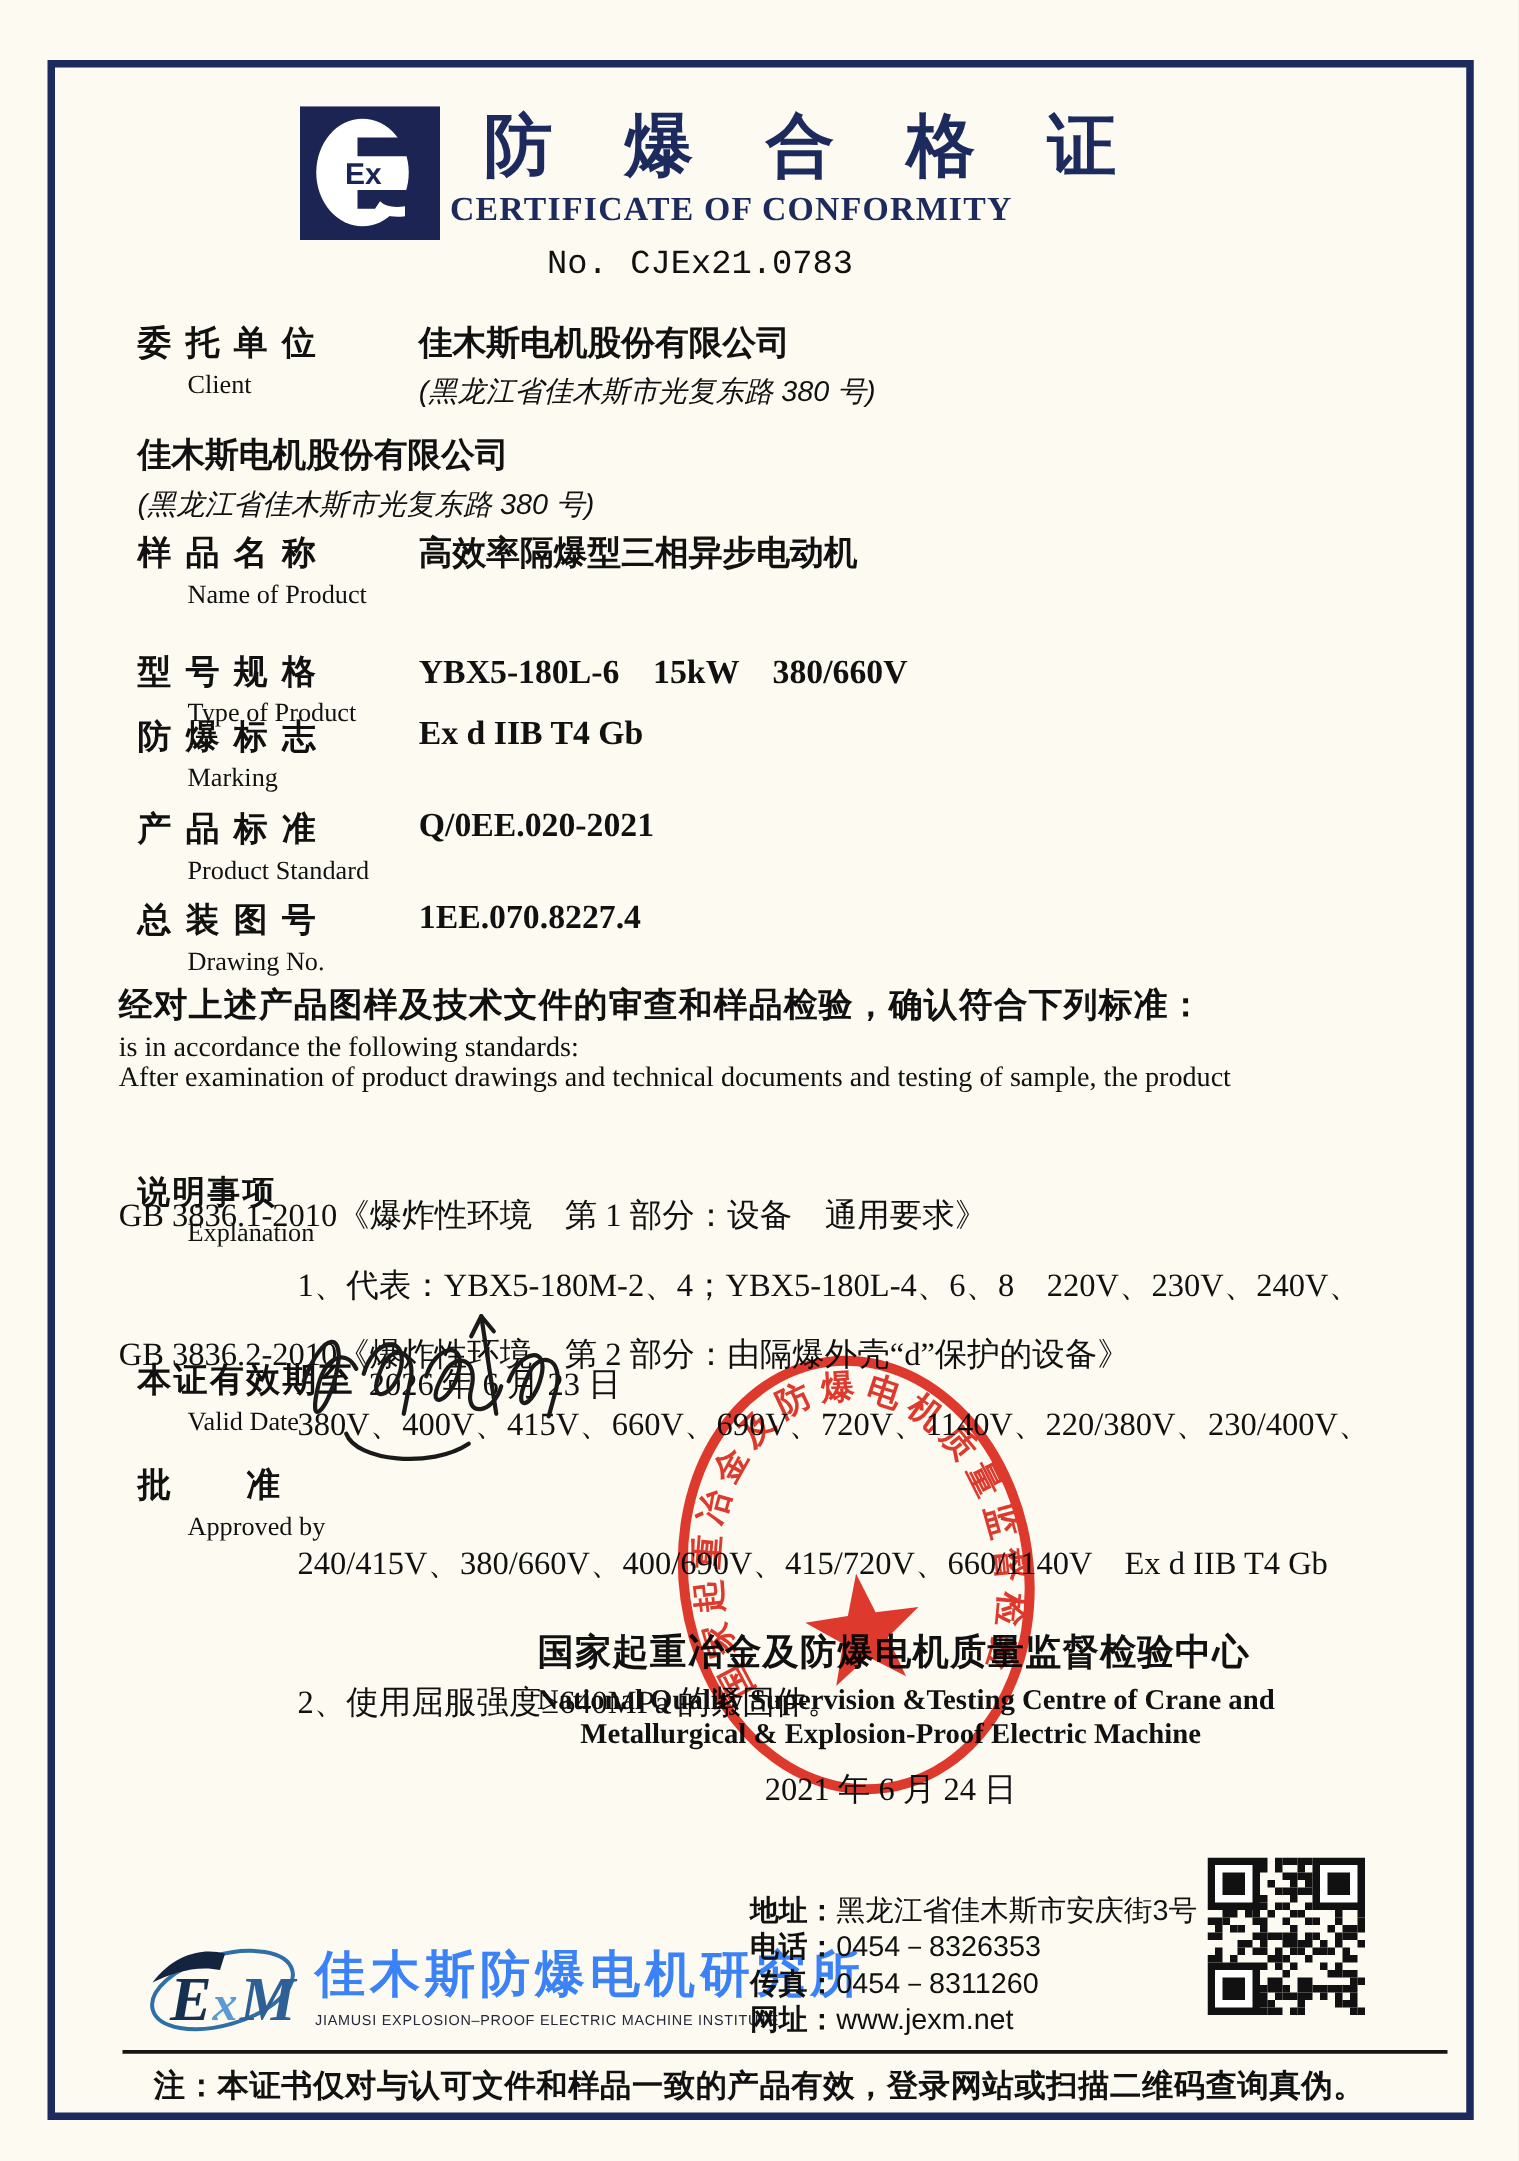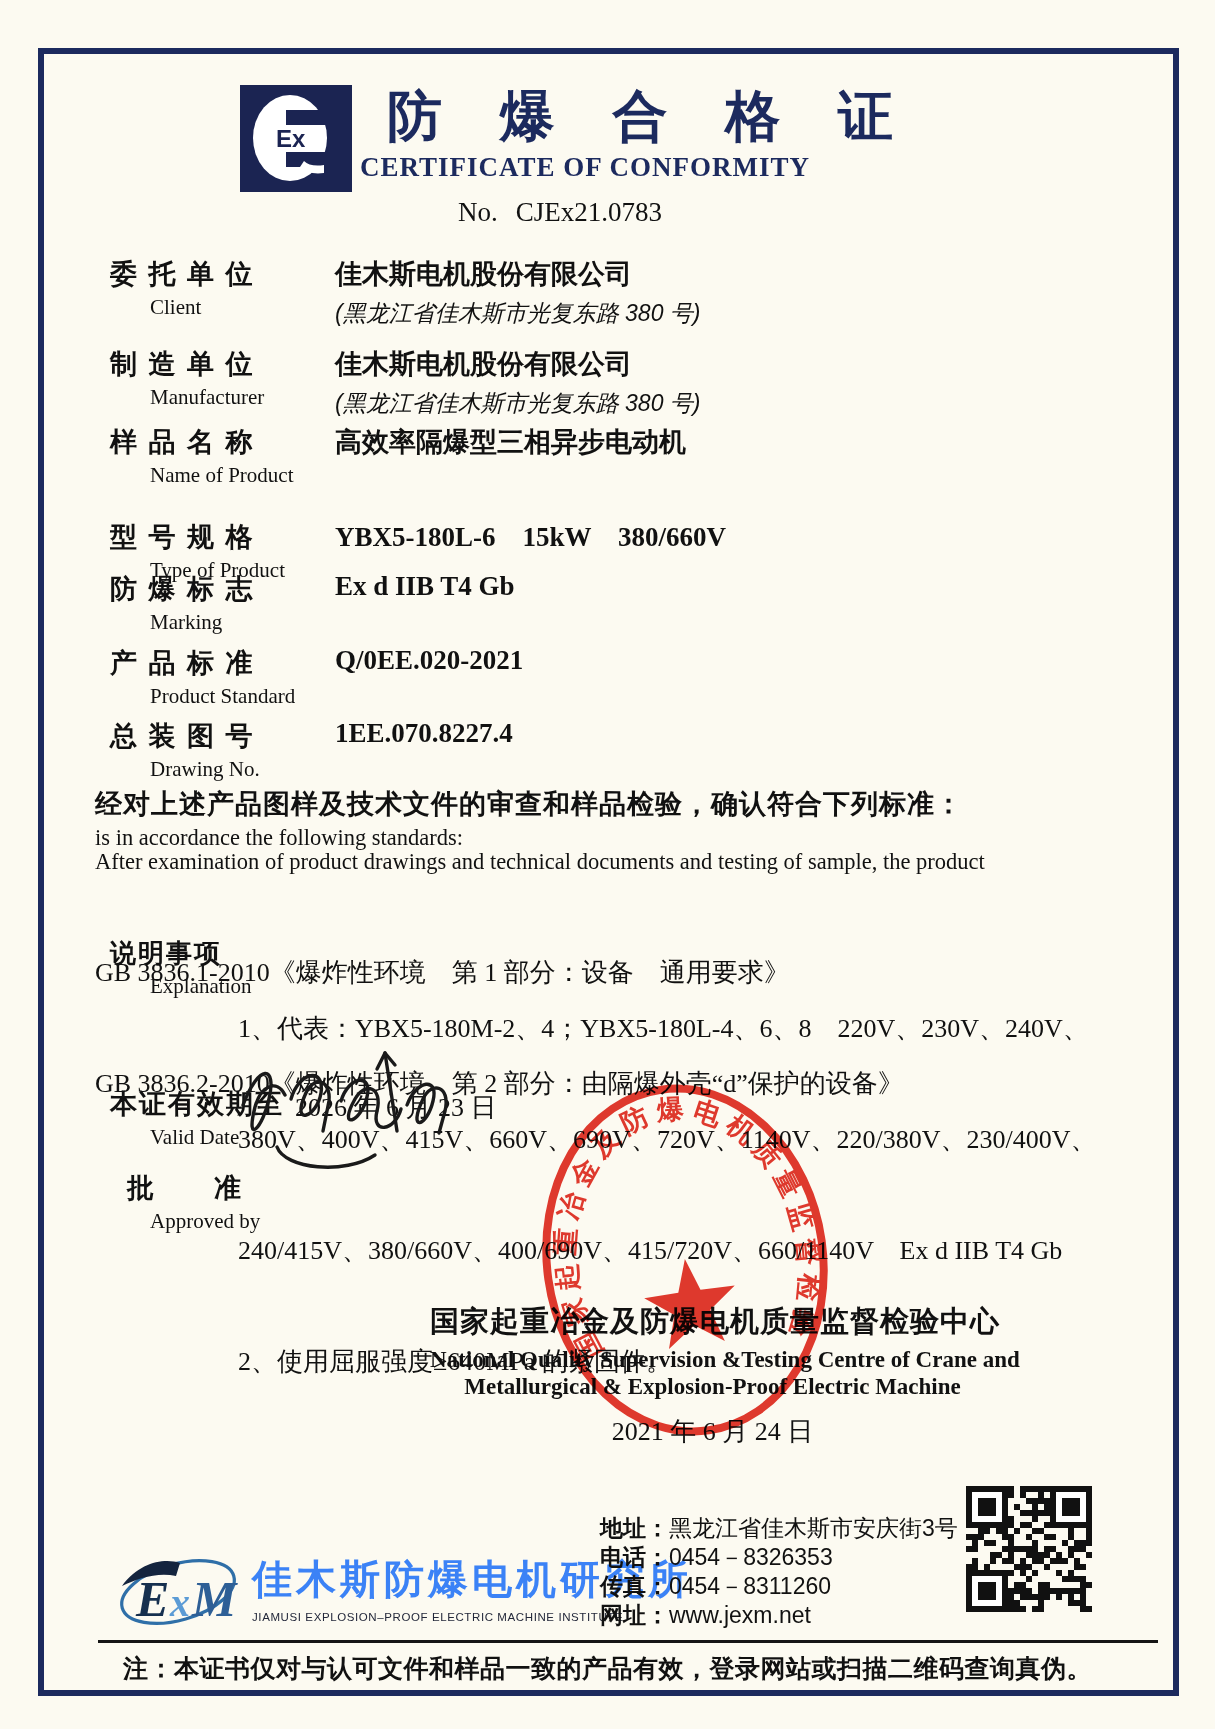--- a/index.html
+++ b/index.html
@@ -8,21 +8,21 @@
   .frame{position:absolute;left:38px;top:48px;width:1129px;height:1636px;
          border:6px solid #1c2a5e;}
   .abs{position:absolute;}
 
   
   .title-cn{left:365px;top:80px;width:440px;text-align:center;font-size:55px;font-weight:bold;
             color:#1c2a5e;letter-spacing:22px;font-family:"Liberation Serif",serif;white-space:nowrap;text-indent:22px;}
   .title-en{left:355px;top:152px;width:460px;text-align:center;font-size:27px;font-weight:bold;
             color:#1c2a5e;letter-spacing:1px;font-family:"Liberation Serif",serif;white-space:nowrap;}
   .cert-no{left:330px;top:197px;width:460px;text-align:center;font-size:27px;
-           font-family:Liberation Serif, serif;}
+           font-family:Liberation Mono, monospace;}
   .cert-no .num{margin-left:18px;}
 
   
   .field-row{position:absolute;left:110px;width:980px;display:flex;}
   .f-label{width:225px;flex:0 0 225px;}
   .f-cn{font-size:27px;font-weight:bold;letter-spacing:2px;white-space:nowrap;}
   .f-en{font-size:21px;font-family:"Liberation Serif",serif;margin-top:3px;margin-left:40px;}
   .f-main{font-size:27px;font-weight:bold;white-space:pre-wrap;}
   .f-main.latin{font-family:"Liberation Serif",serif;}
   .f-sub{font-size:23px;margin-top:6px;white-space:pre-wrap;font-style:italic;}
@@ -34,21 +34,21 @@
   .st-std{font-size:26px;font-family:"Liberation Serif",serif;
           line-height:37px;margin-top:6px;white-space:pre-wrap;}
 
   
   .exp-label{left:110px;top:936px;}
   .exp-text{left:238px;top:936px;width:880px;font-size:26px;
             font-family:"Liberation Serif",serif;line-height:37px;white-space:pre-wrap;}
 
   .valid-label{left:110px;top:1086px;}
   .valid-value{left:295px;top:1090px;font-size:26px;font-family:"Liberation Serif",serif;white-space:pre-wrap;}
-  .appr-label{left:110px;top:1170px;text-align:center;}
+  .appr-label{left:110px;top:1170px;}
 
   
   .authority{left:430px;top:1302px;width:565px;text-align:center;}
   .auth-cn{font-size:29px;font-weight:bold;letter-spacing:1px;white-space:nowrap;}
   .auth-en{font-size:23px;font-weight:bold;font-family:"Liberation Serif",serif;line-height:27px;margin-top:4px;white-space:nowrap;}
   .auth-date{font-size:26px;font-family:"Liberation Serif",serif;margin-top:14px;}
 
   .seal{left:530px;top:1072px;mix-blend-mode:multiply;opacity:.9;}
   .signature{left:225px;top:1035px;}
 
@@ -86,24 +86,20 @@
     <div class="f-label">
         <div class="f-cn">委 托 单 位</div>
       <div class="f-en">Client</div>
       </div>
     <div>
         <div class="f-main">佳木斯电机股份有限公司</div>
       <div class="f-sub">(黑龙江省佳木斯市光复东路 380 号)</div>
       </div>
   </div>
   <div class="field-row" style="top:346px">
-    <div class="f-label">
-        <div class="f-cn">制 造 单 位</div>
-      <div class="f-en">Manufacturer</div>
-      </div>
     <div>
         <div class="f-main">佳木斯电机股份有限公司</div>
       <div class="f-sub">(黑龙江省佳木斯市光复东路 380 号)</div>
       </div>
   </div>
   <div class="field-row" style="top:424px">
     <div class="f-label">
         <div class="f-cn">样 品 名 称</div>
       <div class="f-en">Name of Product</div>
       </div>

